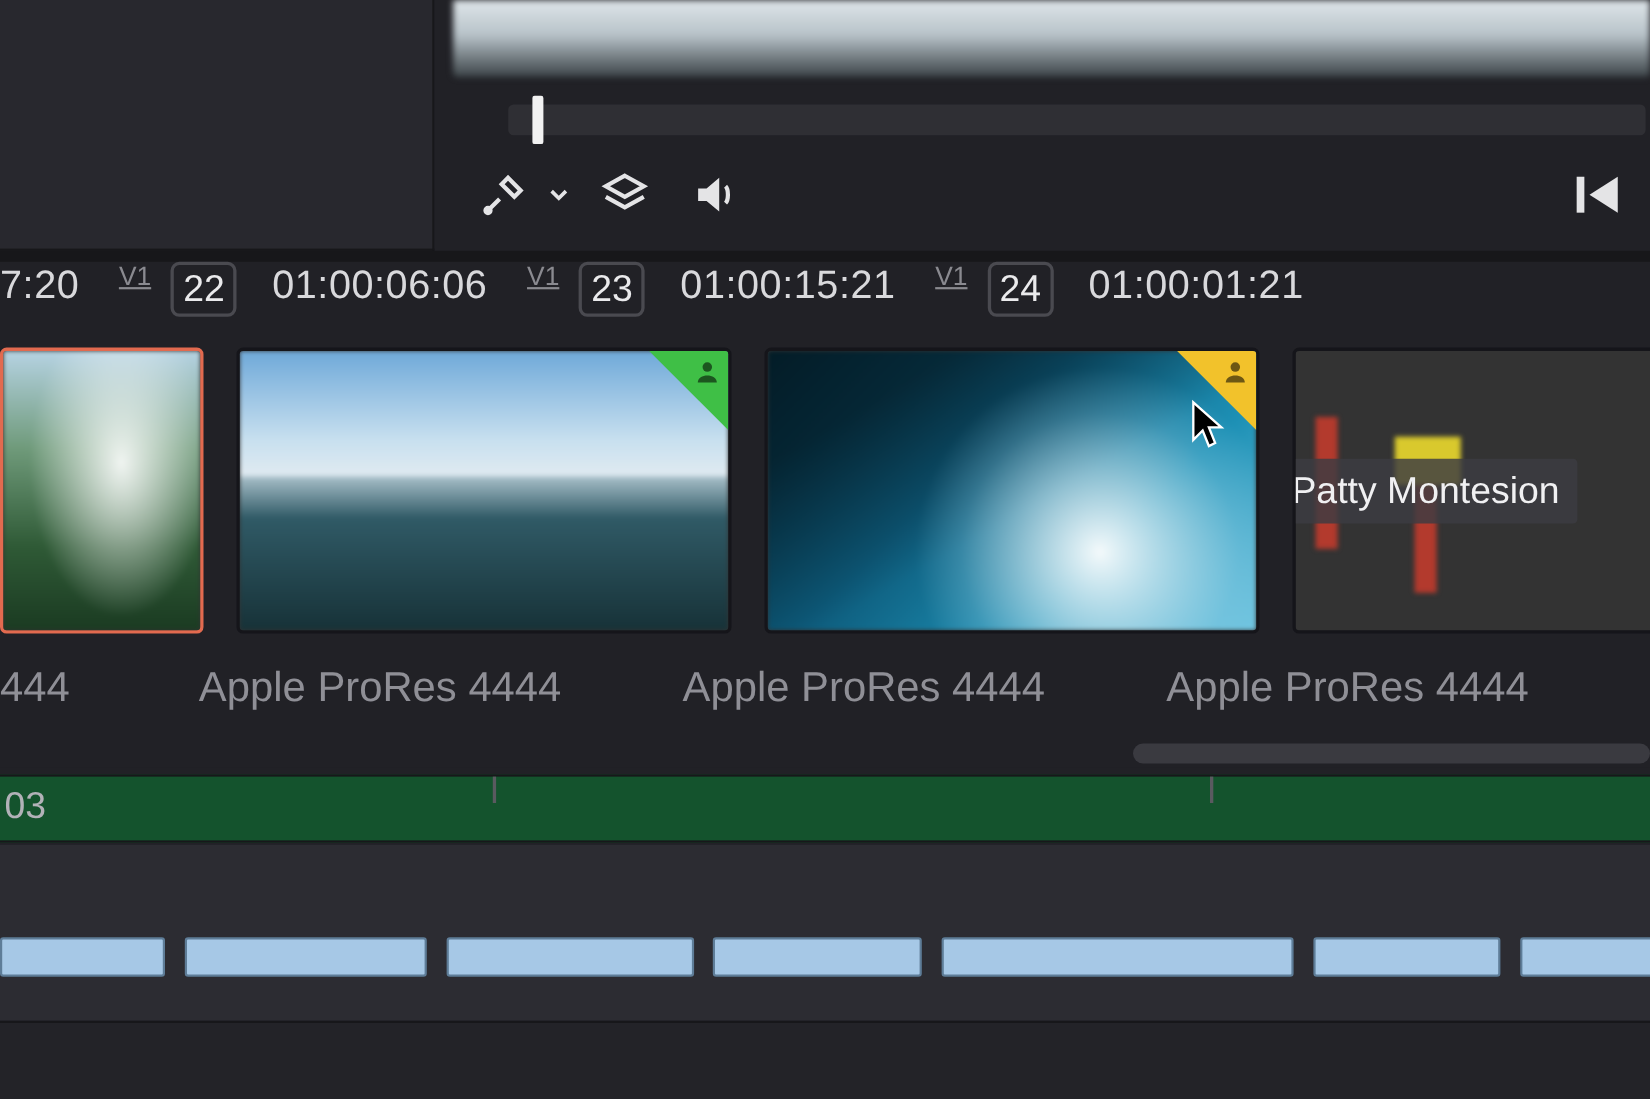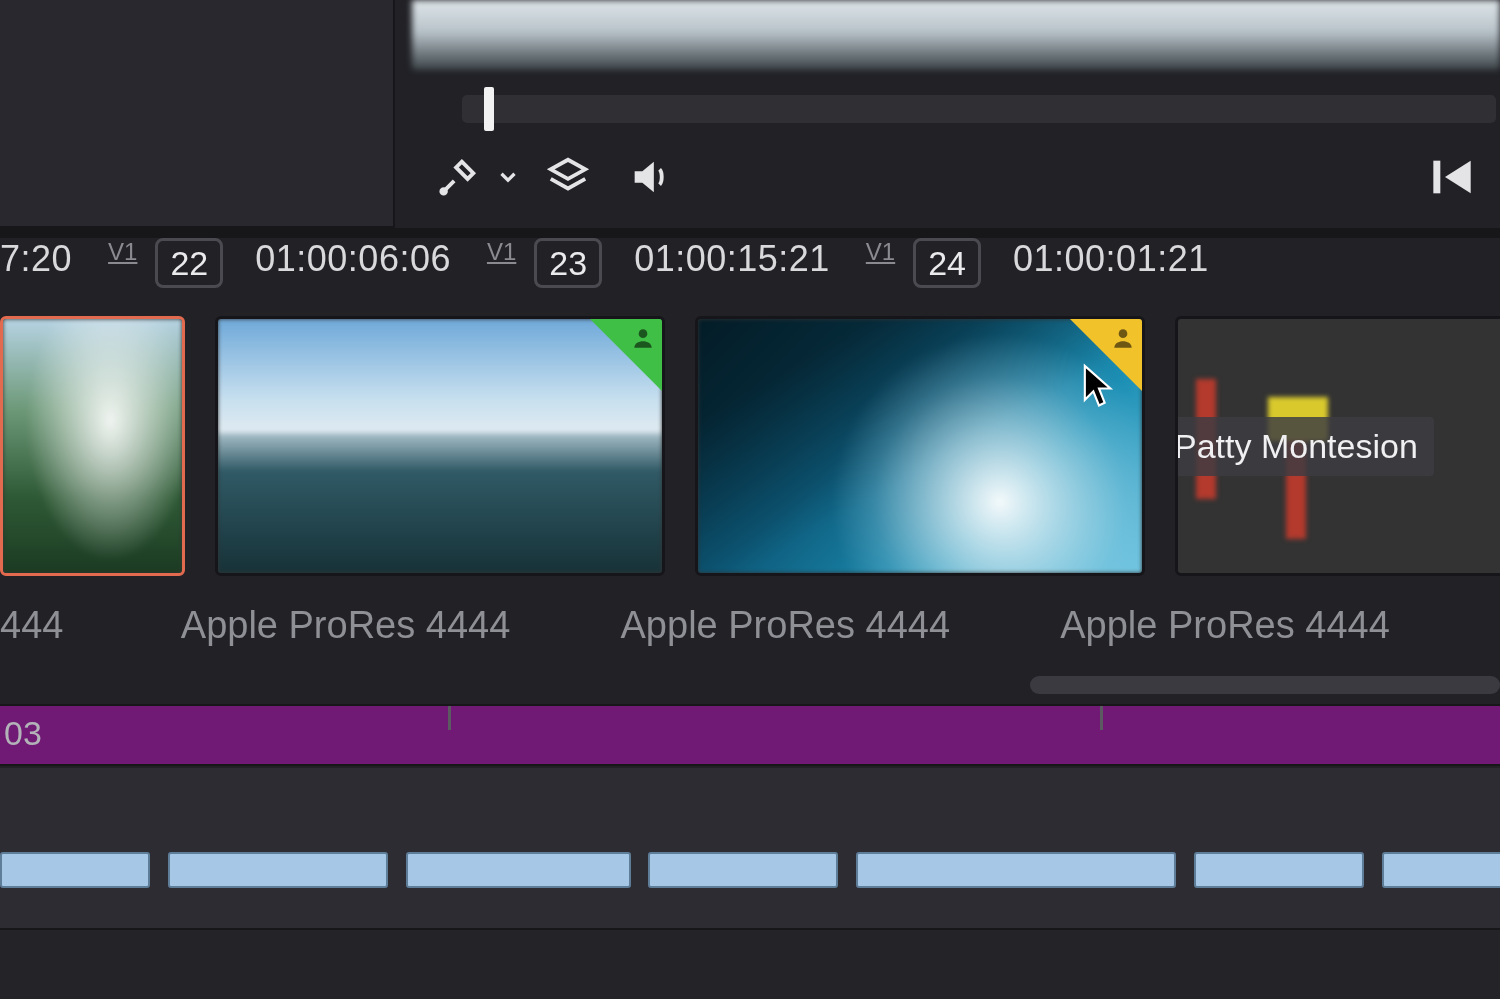--- a/index.html
+++ b/index.html
@@ -87,21 +87,21 @@
     color: #d9d9dc;
   }
   .track-lbl { color: #8a8a90; margin: 0 18px 0 36px; font-size: 24px; text-decoration: underline; }
   .clip-num {
     display: inline-flex; align-items: center; justify-content: center;
     min-width: 60px; height: 50px;
     border: 3px solid #4a4a50;
     border-radius: 8px;
     color: #eaeaec;
     font-size: 34px;
-    padding: 0 12px;
+    padding: 0 0;
   }
   .tc { margin-left: 32px; letter-spacing: 0.5px; font-size: 36px;}
   .strip-top .partial-tc { margin-left: 0; }
 
   .thumbs {
     position: absolute;
     left: 0; right: 0; top: 78px; height: 285px;
     display: flex;
     gap: 30px;
   }
@@ -161,21 +161,21 @@
     right: 0; top: 438px;
     width: 470px; height: 18px;
     background: #3a3a40;
     border-radius: 9px;
   }
 
   
   .ruler {
     position: absolute;
     left: 0; right: 0; top: 704px; height: 62px;
-    background: #701a75;
+    background: #14532d;
     border-top: 2px solid #17171a;
     border-bottom: 2px solid #17171a;
     color: #b2b2b8;
     font-size: 34px;
   }
   .ruler .tick {
     position: absolute; top: 0; height: 24px; width: 3px; background: #5a5a60;
   }
   .ruler .label { position: absolute; top: 8px; }
 

